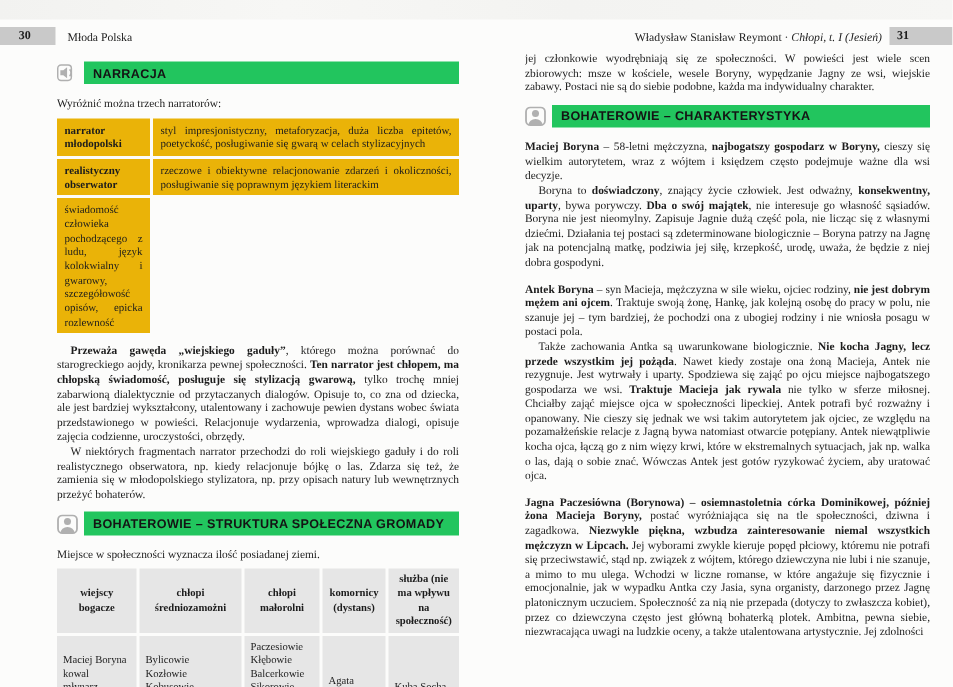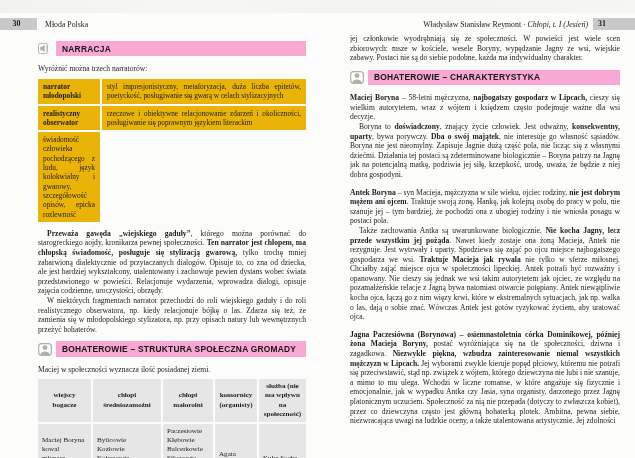--- a/index.html
+++ b/index.html
@@ -20,21 +20,21 @@
   .runhead-right{right:47px;}
   .i{font-style:italic;}
   .b{font-weight:bold;}
   
   .page{position:absolute;top:34px;height:424px;overflow:hidden;}
   .page-left{left:38px;width:268px;}
   .page-right{left:350px;width:270px;}
   
   .sect{display:flex;align-items:center;gap:4px;margin:7px 0 8px;}
   .sect .icon{flex:0 0 auto;display:block;}
-  .sect .bar{flex:1;background:#f9a8d4;color:#141414;
+  .sect .bar{flex:1;background:#22c55e;color:#141414;
     font-family:"Liberation Sans","DejaVu Sans",sans-serif;
     font-weight:bold;font-size:8.4px;line-height:8.4px;
     padding:3.5px 2px 3.5px 6px;letter-spacing:0.25px;}
   
   .p{font-size:7.6px;line-height:9.6px;text-align:justify;margin:0;}
   .ind{text-indent:9px;}
   .intro{font-size:7.6px;line-height:9.6px;margin:2px 0 4px;}
   .gap{height:8px;}
   
   .t1{display:grid;grid-template-columns:62px 1fr;gap:2px;margin:5px 0 7px;}
@@ -88,31 +88,31 @@
 
   <div class="sect">
     <svg class="icon" width="14" height="13" viewBox="0 0 16 15">
       <rect x="0.7" y="0.7" width="14.6" height="13.6" rx="3.4" fill="none" stroke="#b0b0b0" stroke-width="1.4"></rect>
       <circle cx="8" cy="5.3" r="2.7" fill="#b0b0b0"></circle>
       <path d="M2.6 14.3 a5.4 4.6 0 0 1 10.8 0 z" fill="#b0b0b0"></path>
     </svg>
     <div class="bar">BOHATEROWIE – STRUKTURA SPOŁECZNA GROMADY</div>
   </div>
 
-  <div class="intro">Maciej w społeczności wyznacza ilość posiadanej ziemi.</div>
+  <div class="intro">Miejsce w społeczności wyznacza ilość posiadanej ziemi.</div>
 
   <div class="t2">
     <div class="th">wiejscy
 bogacze</div>
     <div class="th">chłopi
 średniozamożni</div>
     <div class="th">chłopi
 małorolni</div>
     <div class="th">komornicy
-(organisty)</div>
+(dystans)</div>
     <div class="th">służba (nie ma wpływu na społeczność)</div>
     <div class="td">Maciej Boryna
 kowal
 młynarz
 wójt
 ksiądz</div>
     <div class="td">Bylicowie
 Kozłowie
 Kobusowie
 Krakalina
@@ -139,21 +139,21 @@
 
   <div class="sect">
     <svg class="icon" width="14" height="13" viewBox="0 0 16 15">
       <rect x="0.7" y="0.7" width="14.6" height="13.6" rx="3.4" fill="none" stroke="#b0b0b0" stroke-width="1.4"></rect>
       <circle cx="8" cy="5.3" r="2.7" fill="#b0b0b0"></circle>
       <path d="M2.6 14.3 a5.4 4.6 0 0 1 10.8 0 z" fill="#b0b0b0"></path>
     </svg>
     <div class="bar">BOHATEROWIE – CHARAKTERYSTYKA</div>
   </div>
 
-  <p class="p"><span class="b">Maciej Boryna</span><span> – 58-letni mężczyzna, </span><span class="b">najbogatszy gospodarz w Lipcach,</span><span> cieszy się wielkim autorytetem, wraz z wójtem i księdzem często podejmuje ważne dla wsi decyzje.</span></p>
+  <p class="p"><span class="b">Maciej Boryna</span><span> – 58-letni mężczyzna, </span><span class="b">najbogatszy gospodarz w Boryny,</span><span> cieszy się wielkim autorytetem, wraz z wójtem i księdzem często podejmuje ważne dla wsi decyzje.</span></p>
   <p class="p ind"><span>Boryna to </span><span class="b">doświadczony</span><span>, znający życie człowiek. Jest odważny, </span><span class="b">konsekwentny, uparty</span><span>, bywa porywczy. </span><span class="b">Dba o swój majątek</span><span>, nie interesuje go własność sąsiadów. Boryna nie jest nieomylny. Zapisuje Jagnie dużą część pola, nie licząc się z własnymi dziećmi. Działania tej postaci są zdeterminowane biologicznie – Boryna patrzy na Jagnę jak na potencjalną matkę, podziwia jej siłę, krzepkość, urodę, uważa, że będzie z niej dobra gospodyni.</span></p>
 
   <div class="gap"></div>
 
   <p class="p"><span class="b">Antek Boryna</span><span> – syn Macieja, mężczyzna w sile wieku, ojciec rodziny, </span><span class="b">nie jest dobrym mężem ani ojcem</span><span>. Traktuje swoją żonę, Hankę, jak kolejną osobę do pracy w polu, nie szanuje jej – tym bardziej, że pochodzi ona z ubogiej rodziny i nie wniosła posagu w postaci pola.</span></p>
   <p class="p ind"><span>Także zachowania Antka są uwarunkowane biologicznie. </span><span class="b">Nie kocha Jagny, lecz przede wszystkim jej pożąda</span><span>. Nawet kiedy zostaje ona żoną Macieja, Antek nie rezygnuje. Jest wytrwały i uparty. Spodziewa się zająć po ojcu miejsce najbogatszego gospodarza we wsi. </span><span class="b">Traktuje Macieja jak rywala</span><span> nie tylko w sferze miłosnej. Chciałby zająć miejsce ojca w społeczności lipeckiej. Antek potrafi być rozważny i opanowany. Nie cieszy się jednak we wsi takim autorytetem jak ojciec, ze względu na pozamałżeńskie relacje z Jagną bywa natomiast otwarcie potępiany. Antek niewątpliwie kocha ojca, łączą go z nim więzy krwi, które w ekstremalnych sytuacjach, jak np. walka o las, dają o sobie znać. Wówczas Antek jest gotów ryzykować życiem, aby uratować ojca.</span></p>
 
   <div class="gap"></div>
 
   <p class="p"><span class="b">Jagna Paczesiówna (Borynowa) – osiemnastoletnia córka Dominikowej, później żona Macieja Boryny,</span><span> postać wyróżniająca się na tle społeczności, dziwna i zagadkowa. </span><span class="b">Niezwykle piękna, wzbudza zainteresowanie niemal wszystkich mężczyzn w Lipcach.</span><span> Jej wyborami zwykle kieruje popęd płciowy, któremu nie potrafi się przeciwstawić, stąd np. związek z wójtem, którego dziewczyna nie lubi i nie szanuje, a mimo to mu ulega. Wchodzi w liczne romanse, w które angażuje się fizycznie i emocjonalnie, jak w wypadku Antka czy Jasia, syna organisty, darzonego przez Jagnę platonicznym uczuciem. Społeczność za nią nie przepada (dotyczy to zwłaszcza kobiet), przez co dziewczyna często jest główną bohaterką plotek. Ambitna, pewna siebie, niezwracająca uwagi na ludzkie oceny, a także utalentowana artystycznie. Jej zdolności</span></p>

